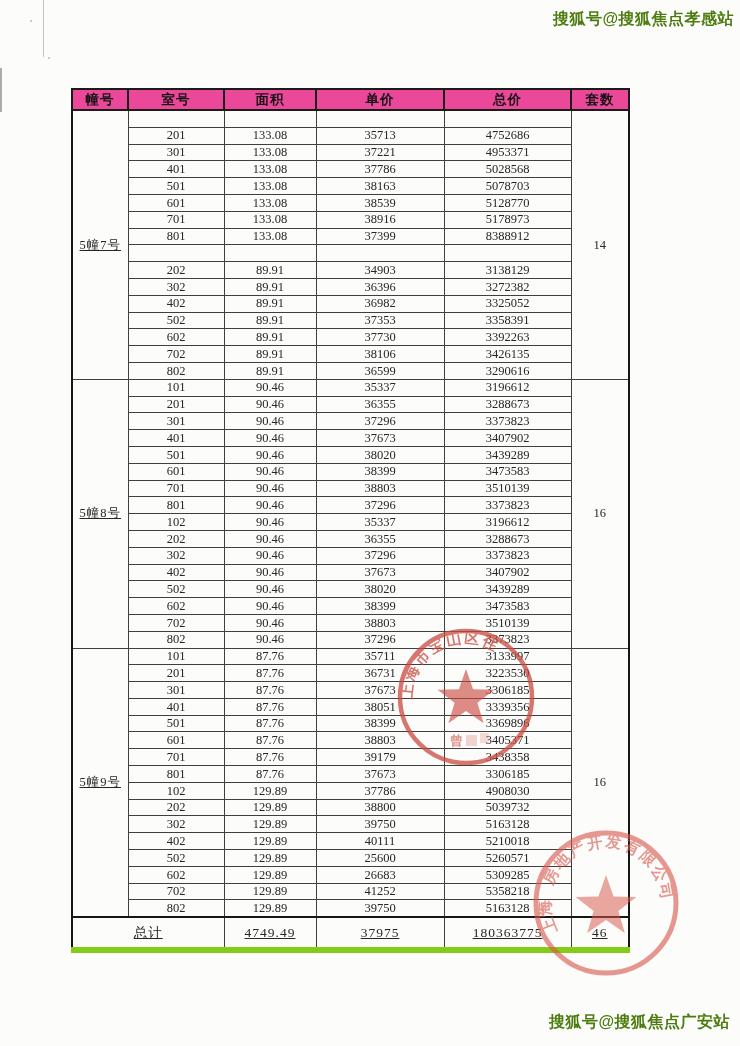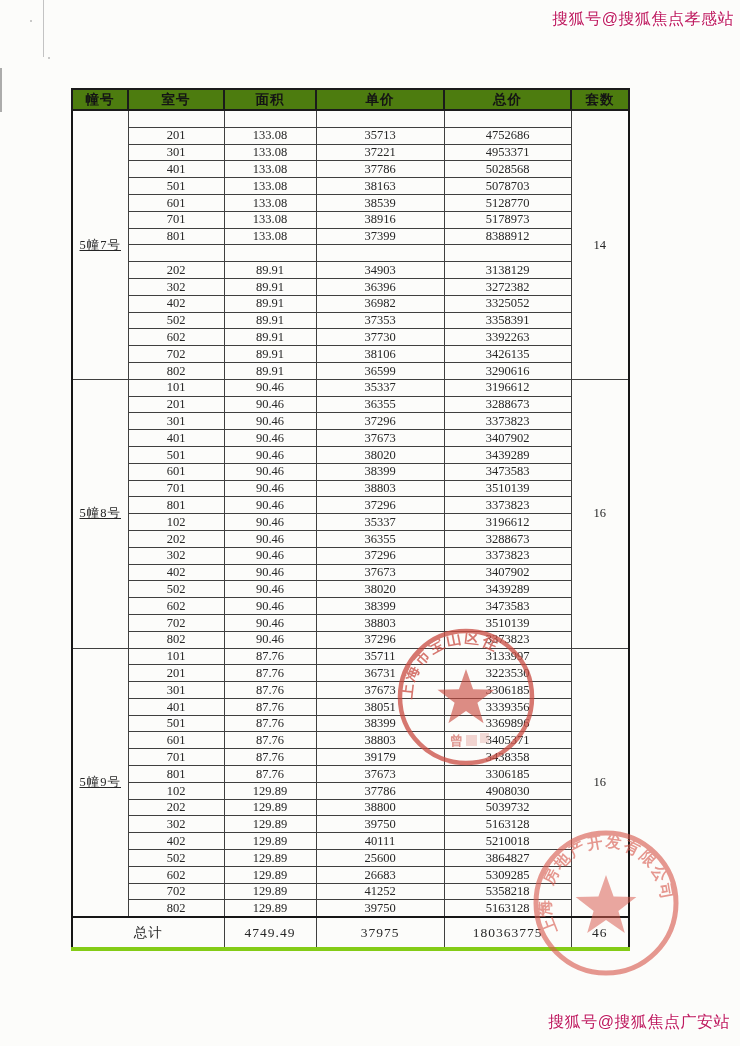--- a/index.html
+++ b/index.html
@@ -5,56 +5,56 @@
   html,body{margin:0;padding:0;}
   body{
     width:740px;height:1046px;position:relative;overflow:hidden;
     background:#fcfcfa;
     font-family:"Liberation Serif","DejaVu Serif",serif;
   }
   
   .watermark{
     position:absolute;
     font-family:"Liberation Sans","DejaVu Sans",sans-serif;
-    font-weight:normal;font-size:16px;color:#be185d;
+    font-weight:bold;font-size:16px;color:#4d7c0f;
     text-shadow:1px 1px 0 rgba(255,255,255,.95),-1px -1px 0 rgba(255,255,255,.95),
                 1px -1px 0 rgba(255,255,255,.7),-1px 1px 0 rgba(255,255,255,.7);
     letter-spacing:.5px;white-space:nowrap;
   }
   .watermark-top{top:9px;right:6px;}
   .watermark-bottom{top:1012px;right:10px;text-align:center;}
   
   .fold-line{position:absolute;left:43px;top:0;width:1px;height:57px;background:#b9b9b9;opacity:.85;}
   .edge-streak{position:absolute;left:0;top:68px;width:2px;height:44px;background:#6a6a6a;opacity:.55;}
   .speck{position:absolute;width:2px;height:2px;background:#9a9a9a;border-radius:50%;opacity:.7;}
   
   table.price{
     position:absolute;left:71px;top:88px;width:557px;
     border-collapse:collapse;table-layout:fixed;
     color:#262626;
   }
   table.price th{
-    background:#4d7c0f;
+    background:#ec4899;
     border:2px solid #1b1b1b;
     height:19px;font-size:13.5px;font-weight:bold;
     padding:0;text-align:center;letter-spacing:1px;color:#141414;
   }
   table.price td{
     border:1px solid #3f3f3f;
     height:15.8px;padding:0;text-align:center;
     font-size:12.5px;line-height:1;white-space:nowrap;
     overflow:hidden;
   }
   table.price{border:2px solid #161616;}
   tr.section-start td{border-top:1.8px solid #1b1b1b;}
   td.building-cell{font-size:13px;border-left:2px solid #161616;border-right:1.4px solid #2a2a2a;letter-spacing:1px;text-decoration:underline;}
   td.units-cell{font-size:13px;border-right:2px solid #161616;border-left:1.4px solid #2a2a2a;}
   tr.total-row td{
     height:29px;font-size:13.5px;letter-spacing:1px;
-    border-top:2px solid #161616;border-bottom:4px solid #84cc16;
+    border-top:2px solid #161616;border-bottom:6px solid #84cc16;text-decoration:underline;
   }
   
   .seal{position:absolute;pointer-events:none;}
   .seal text{font-family:"Liberation Serif","DejaVu Serif",serif;font-weight:bold;}
 </style>
 </head>
 <body>
 
 <div class="fold-line"></div>
 <div class="edge-streak"></div>
@@ -351,21 +351,21 @@
       <tr>
         <td>402</td>
         <td>129.89</td>
         <td>40111</td>
         <td>5210018</td>
       </tr>
       <tr>
         <td>502</td>
         <td>129.89</td>
         <td>25600</td>
-        <td>3864827</td>
+        <td>5260571</td>
       </tr>
       <tr>
         <td>602</td>
         <td>129.89</td>
         <td>26683</td>
         <td>5309285</td>
       </tr>
       <tr>
         <td>702</td>
         <td>129.89</td>

